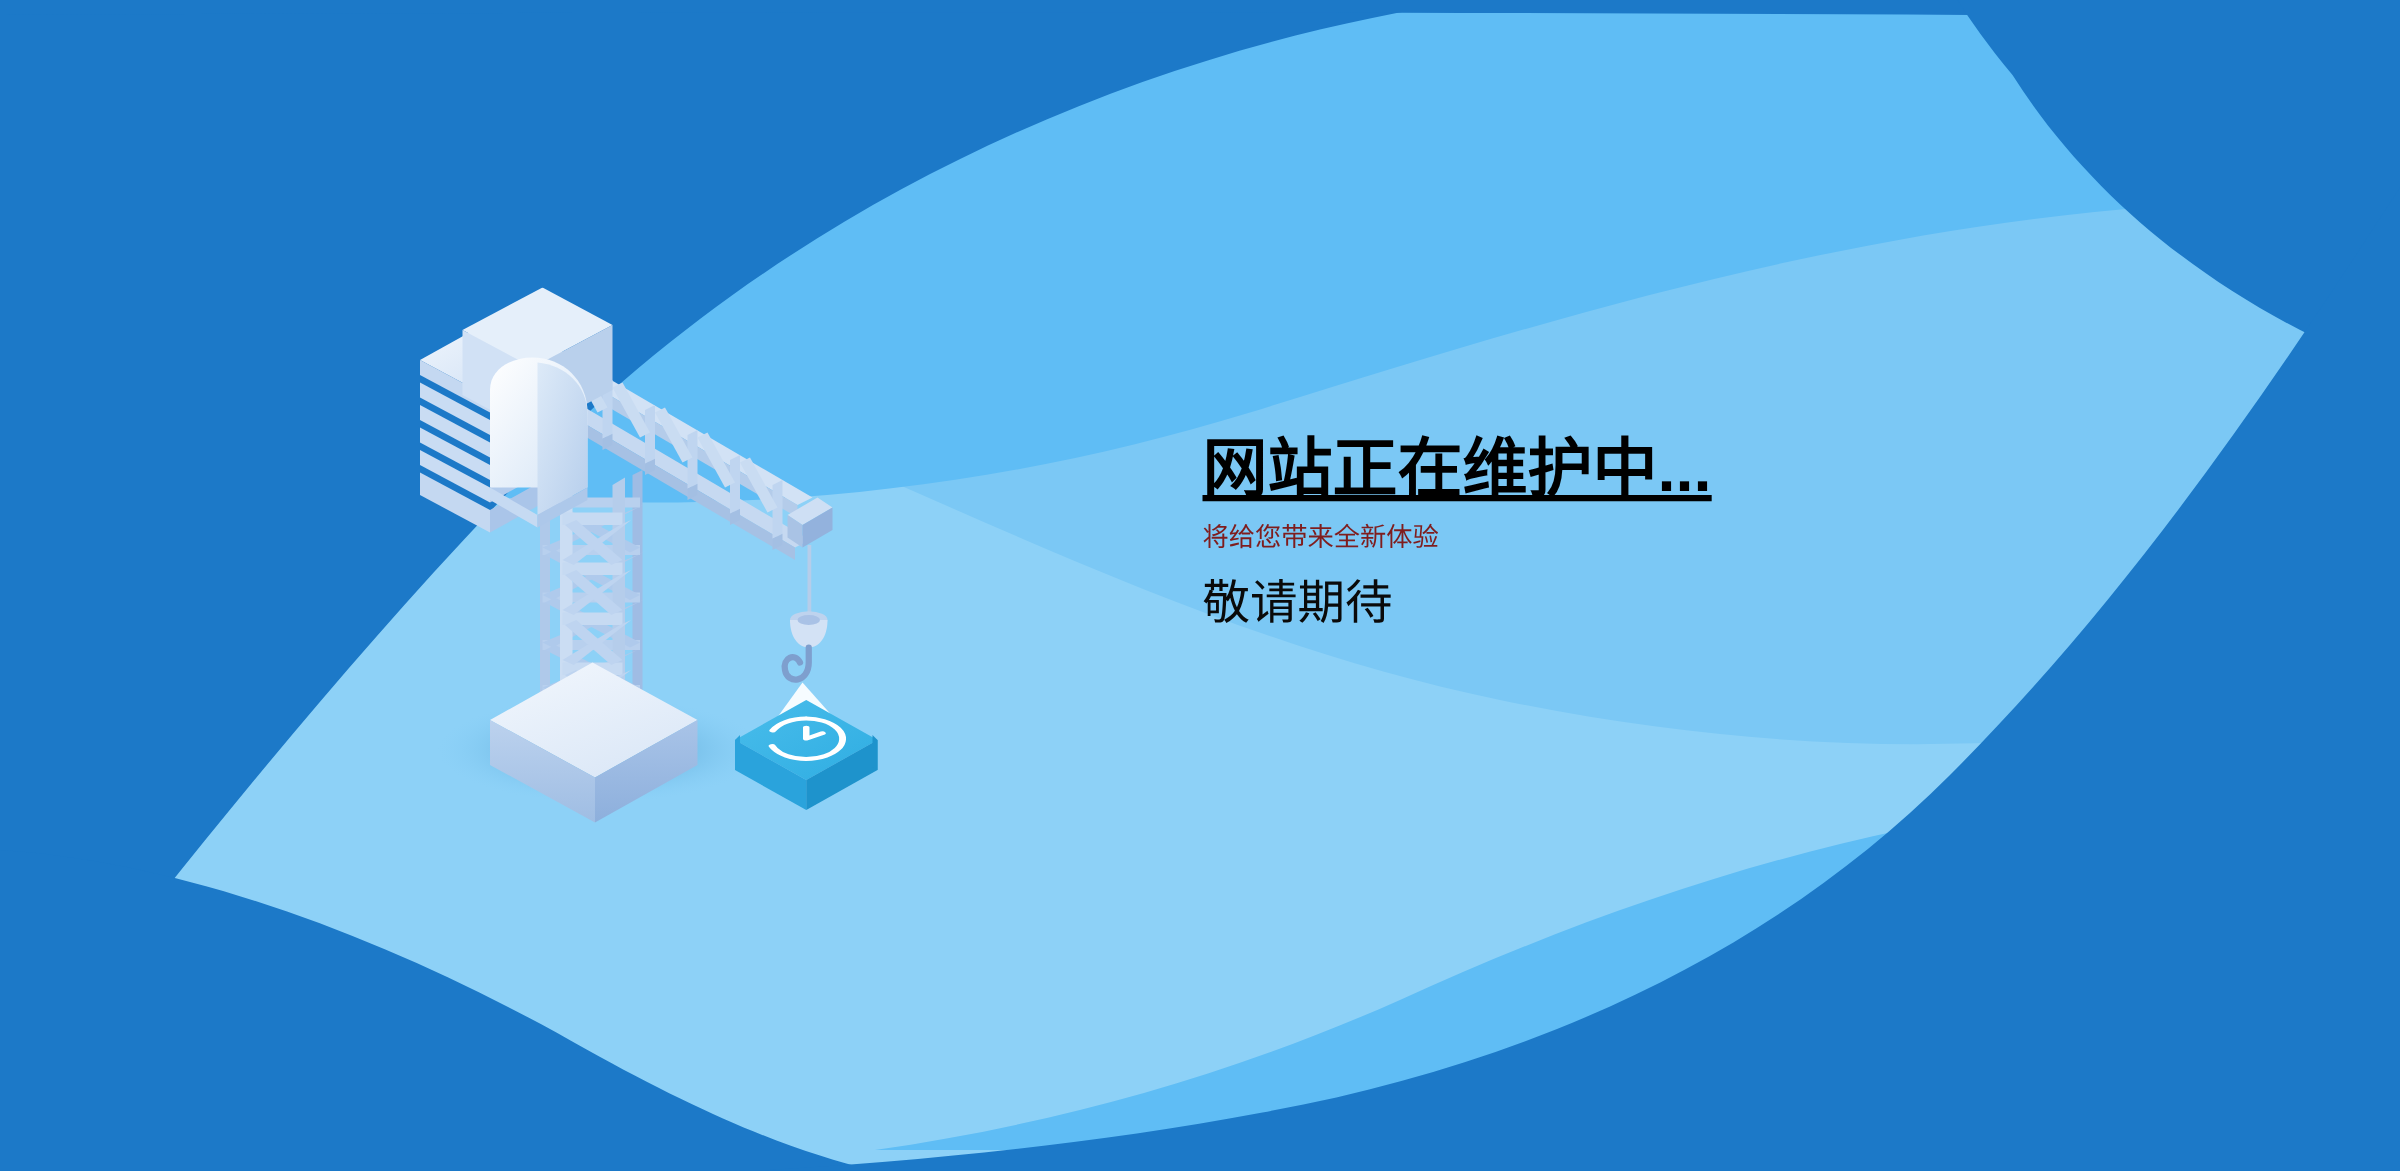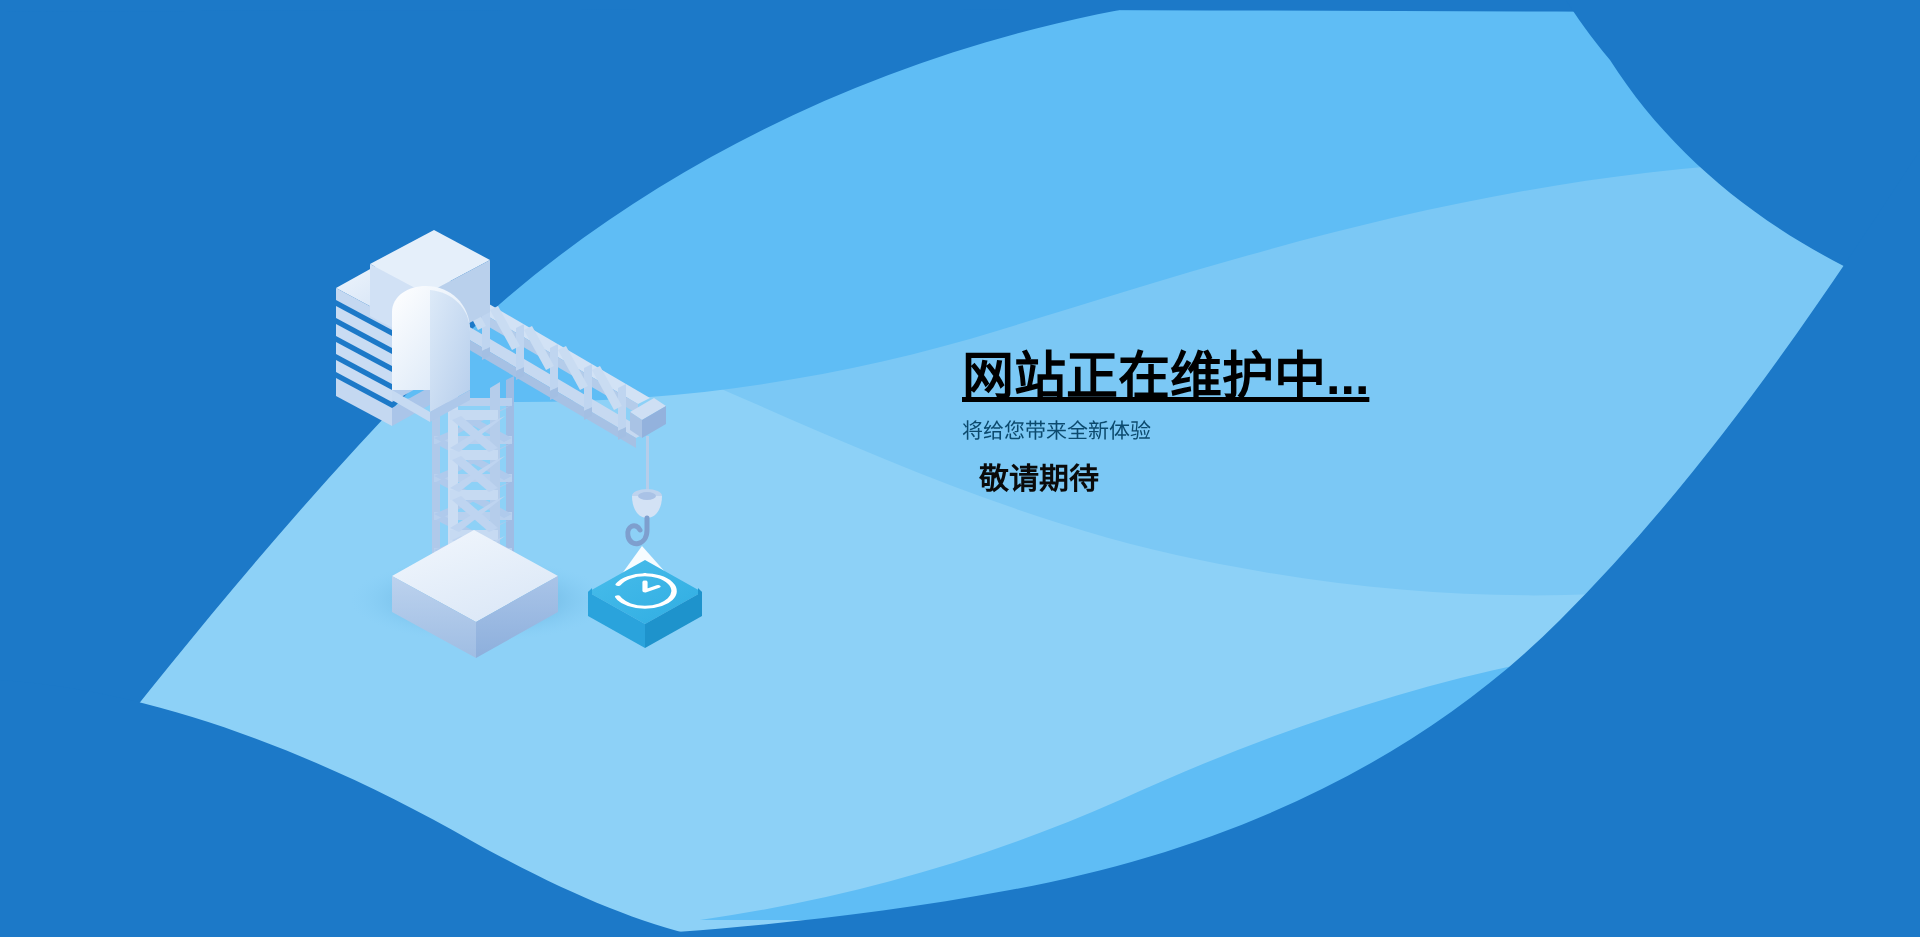--- a/index.html
+++ b/index.html
@@ -57,28 +57,28 @@
     color: #000000;
     letter-spacing: 0px;
     white-space: nowrap;
     text-decoration: underline;
   }
   .subhead {
     margin: 14px 0 0 0;
     font-size: 21px;
     line-height: 1.2;
     font-weight: normal;
-    color: #0c4a6e;
+    color: #7f1d1d;
     white-space: nowrap;
   }
   .tagline {
-    margin: 18px 0 0 17px;
-    font-size: 30px;
+    margin: 18px 0 0 0;
+    font-size: 38px;
     line-height: 1.2;
-    font-weight: bold;
+    font-weight: normal;
     color: #0a0a0a;
     white-space: nowrap;
   }
 </style>
 </head>
 <body>
 
 <div id="stage">
 
   <svg class="bg-waves" viewBox="0 0 1920 937" preserveAspectRatio="none">

